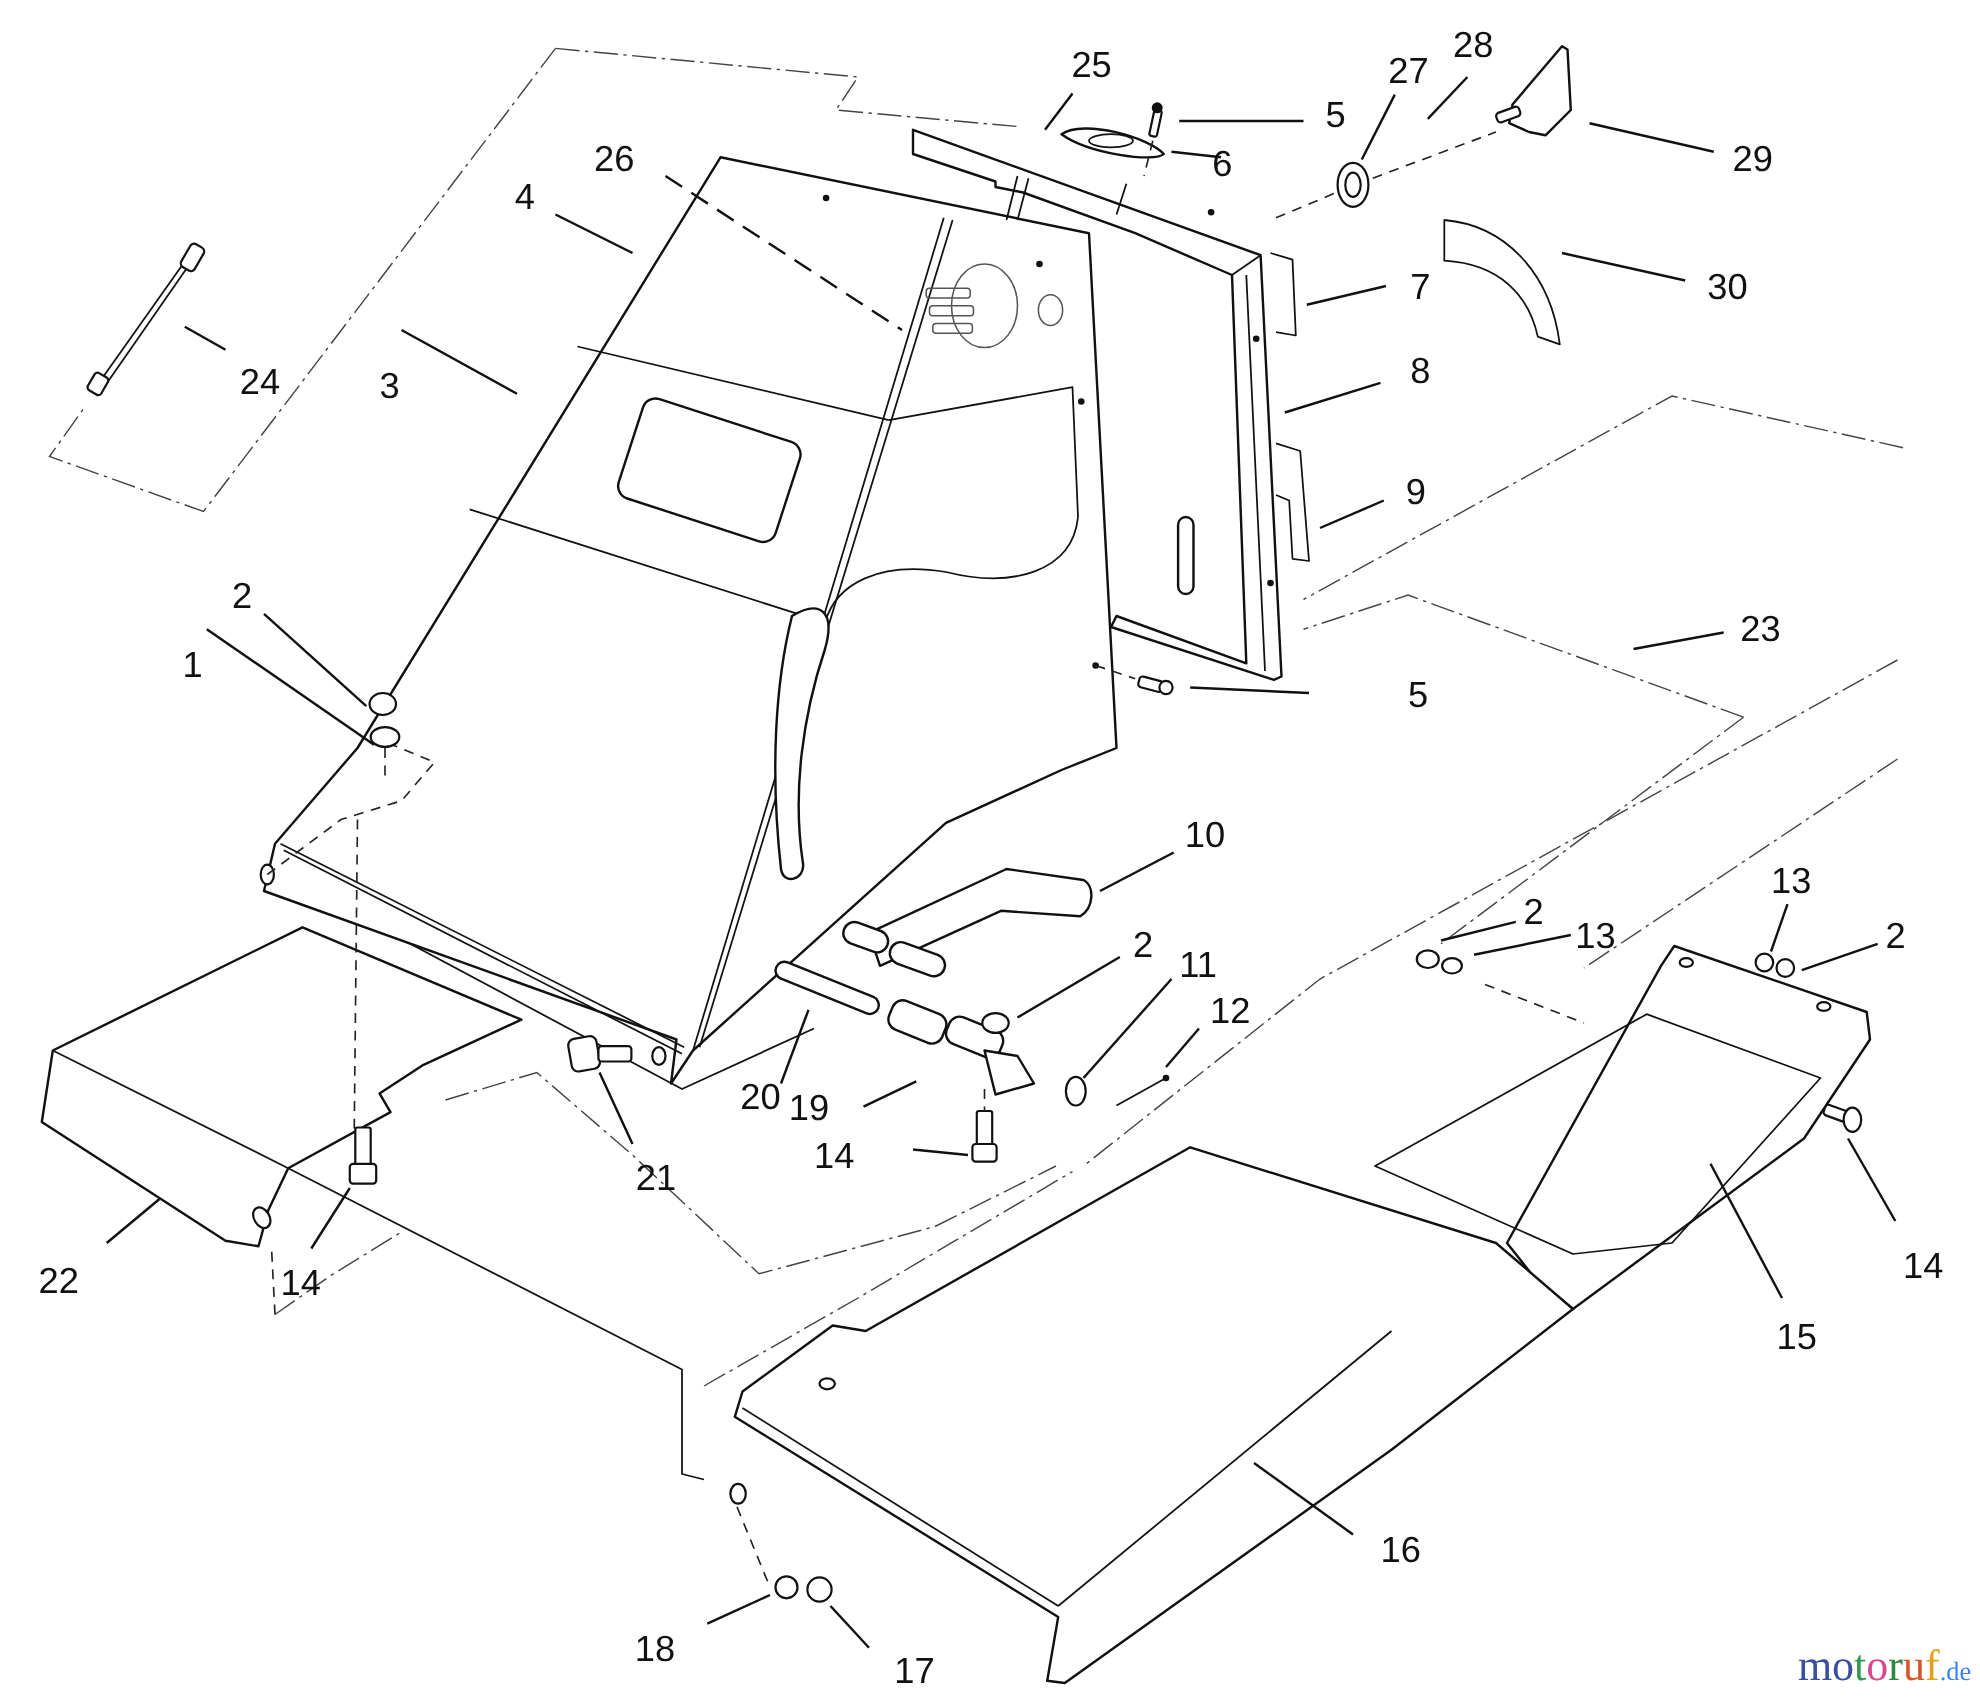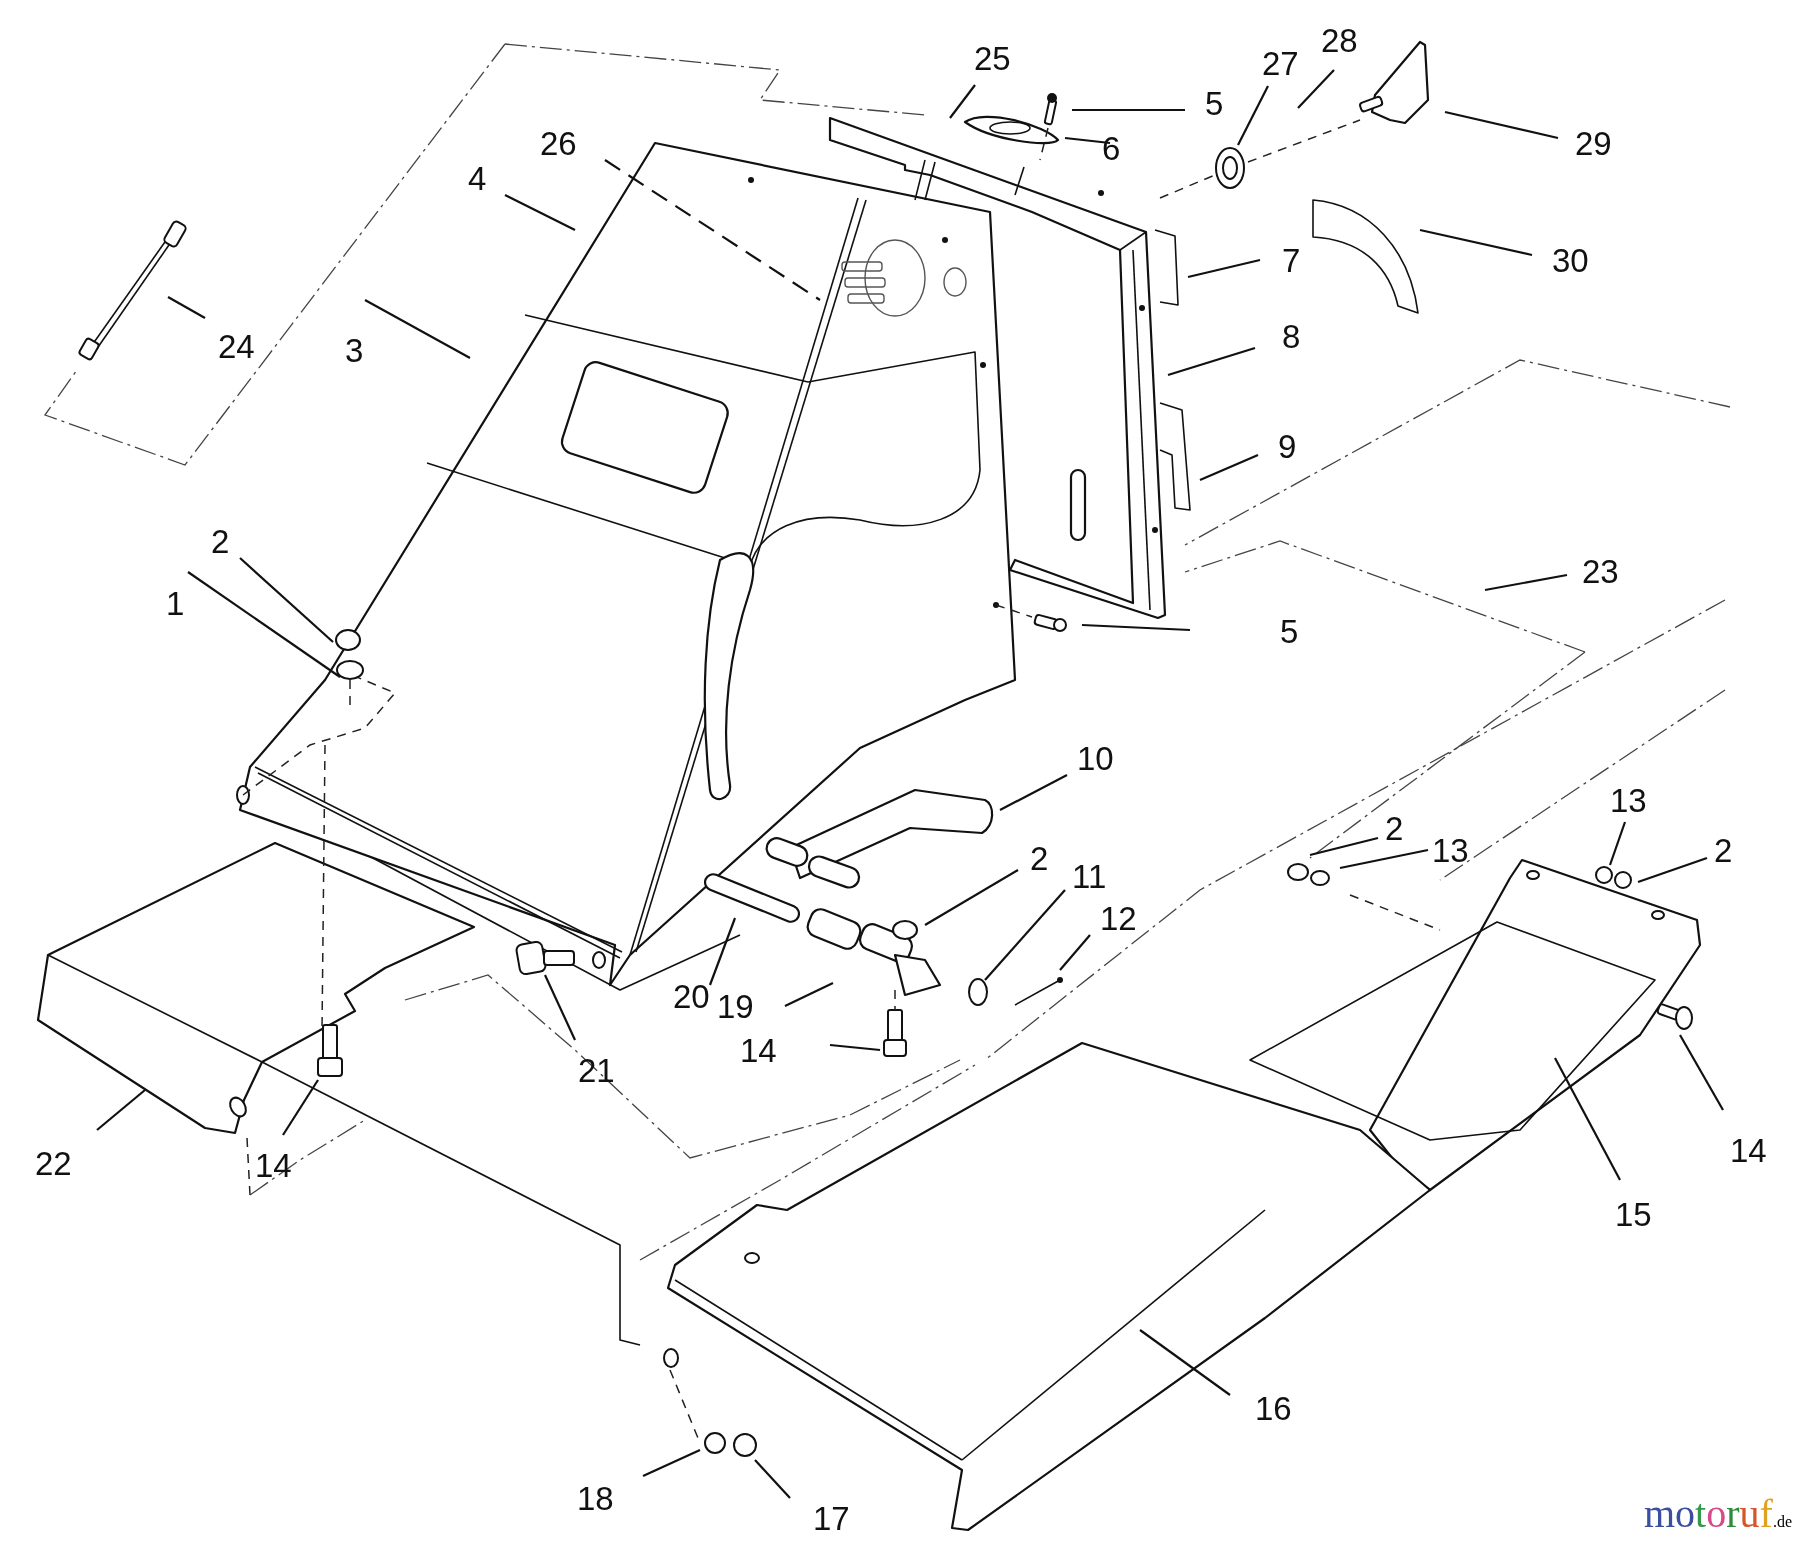--- a/index.html
+++ b/index.html
@@ -11,21 +11,21 @@
     .dashed { fill: none; stroke: #222222; stroke-width: 1.5; stroke-dasharray: 9 7; }
     .leader { stroke: #111111; stroke-width: 2.2; fill: none; }
     .leader-dash { stroke: #111111; stroke-width: 2.2; fill: none; stroke-dasharray: 18 10; }
     .callout { font-family: "Liberation Sans", sans-serif; font-size: 33px; fill: #111111; }
     .hw { fill: #ffffff; stroke: #111111; stroke-width: 2; }
     .hole { fill: #ffffff; stroke: #111111; stroke-width: 2; }
     .dot { fill: #111111; }
     .decal { fill: none; stroke: #555555; stroke-width: 1.4; }
     #watermark { position: absolute; right: 8px; bottom: 10px; font-family: "Liberation Serif", serif; font-size: 40px; letter-spacing: 0px; }
     #watermark span { display: inline-block; }
-    #watermark .tld { font-size: 16px; color: #000000; }
+    #watermark .tld { font-size: 24px; color: #3b82f6; }
   </style>
 </head>
 <body>
 
 <svg id="diagram" viewBox="0 0 1800 1547" xmlns="http://www.w3.org/2000/svg">
 
   <g>
     <polyline class="phantom" points="505,44 780,70 760,100 925,115"></polyline>
     <polyline class="phantom" points="505,44 185,465 45,415 77,370"></polyline>
     <polyline class="phantom" points="1730,407 1520,360 1185,545"></polyline>

